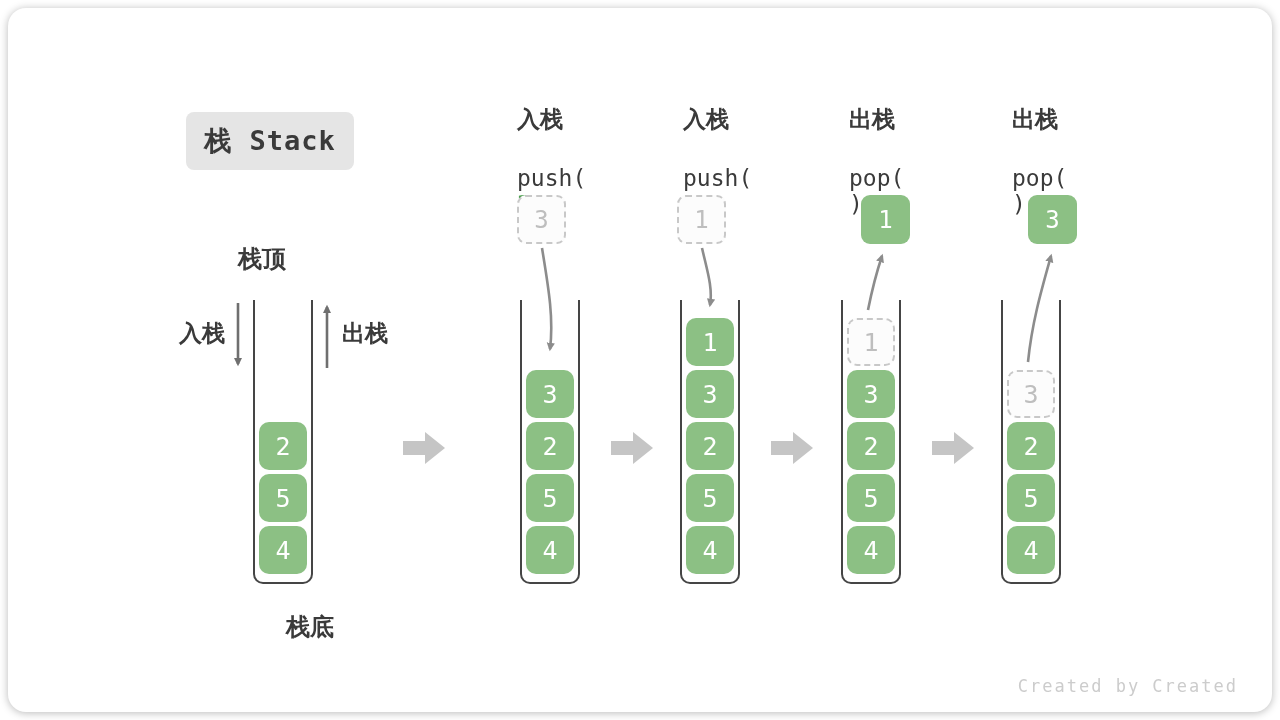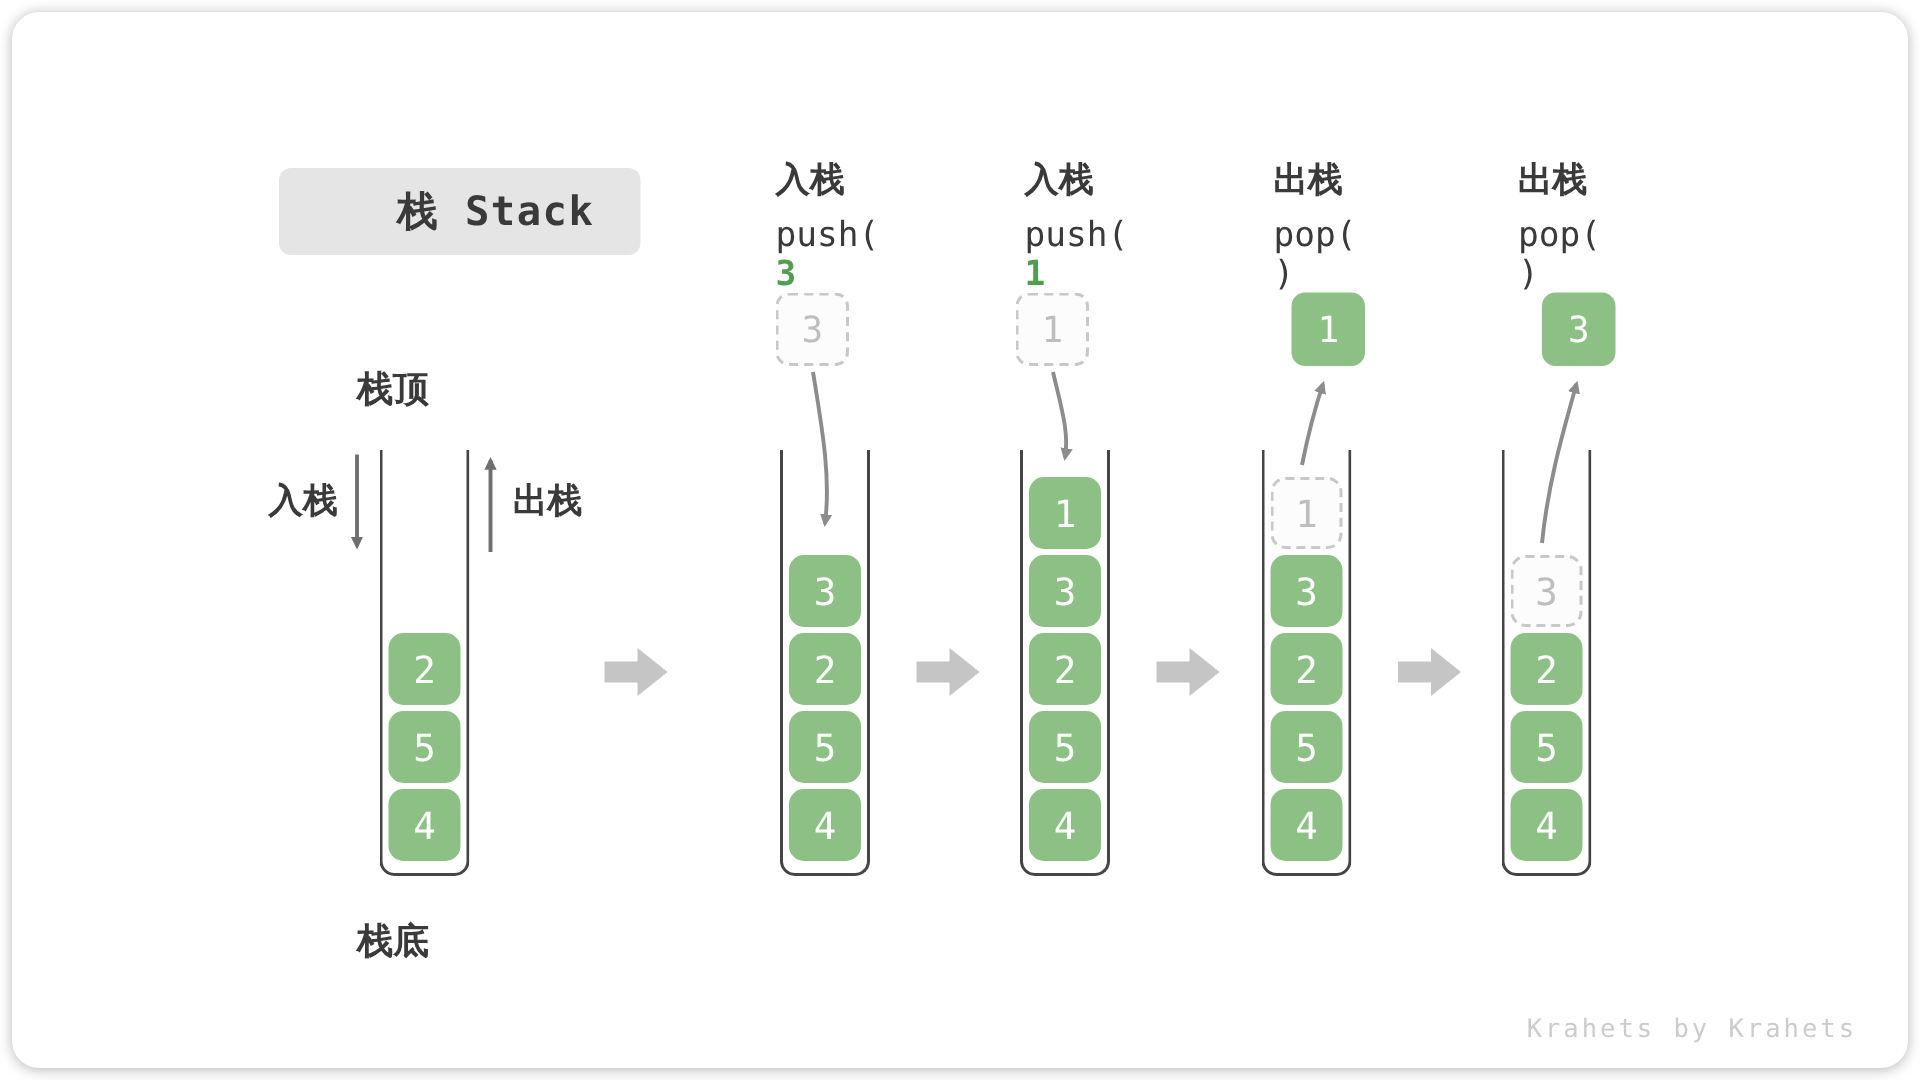--- a/index.html
+++ b/index.html
@@ -9,35 +9,34 @@
     overflow:hidden;
   }
   .card{
     position:absolute;left:8px;top:8px;right:8px;bottom:8px;
     background:#ffffff;border-radius:18px;
     box-shadow:0 1px 9px rgba(0,0,0,0.28);
   }
   .overlay{position:absolute;left:0;top:0;pointer-events:none;}
 
   .title-box{
-    position:absolute;left:186px;top:112px;width:193px;height:58px;
+    position:absolute;left:186px;top:112px;width:168px;height:58px;
     background:var(--title-bg);border-radius:8px;
     display:flex;align-items:center;justify-content:center;
     font:600 27px "DejaVu Sans Mono",monospace;color:var(--text-dark);
     letter-spacing:1px;
-    padding-left:48px;
   }
 
   .cjk-label{
     position:absolute;color:var(--text-dark);
     font:700 24px "DejaVu Sans","Liberation Sans",sans-serif;
     white-space:nowrap;
   }
   #label-stack-top{left:238px;top:243px;width:96px;text-align:left;}
-  #label-stack-bottom{left:238px;top:611px;width:96px;text-align:left;}
+  #label-stack-bottom{left:238px;top:611px;width:96px;text-align:right;}
   #label-push-side{left:179px;top:318px;font-size:23px;}
   #label-pop-side{left:342px;top:318px;font-size:23px;}
 
   .stack-container{
     position:absolute;top:300px;width:60px;height:284px;
     border:2.5px solid var(--wall);border-top:none;
     border-radius:0 0 10px 10px;box-sizing:border-box;background:transparent;
   }
   .stack-item{
     position:absolute;width:48px;height:48px;border-radius:10px;
@@ -45,21 +44,21 @@
     font:25px "DejaVu Sans Mono",monospace;
     display:flex;align-items:center;justify-content:center;box-sizing:border-box;
   }
   .stack-item.ghost{
     background:#FCFCFC;border:2px dashed var(--ghost-border);
     color:var(--ghost-text);
   }
 
   .op-header{position:absolute;top:104px;display:flex;flex-direction:column;gap:9px;}
   .op-action{font:700 23px "DejaVu Sans","Liberation Sans",sans-serif;color:var(--text-dark);}
-  .op-code{font:23px "DejaVu Sans Mono",monospace;color:var(--text-dark);}
+  .op-code{font:23px "DejaVu Sans Mono",monospace;color:var(--text-dark);margin-top:21px;}
   .op-arg{color:var(--code-arg-green);font-weight:700;}
 
   .operand{
     position:absolute;top:195px;width:49px;height:49px;border-radius:9px;
     display:flex;align-items:center;justify-content:center;
     font:24px "DejaVu Sans Mono",monospace;box-sizing:border-box;
   }
   .operand.ghost{border:2px dashed var(--ghost-border);color:var(--ghost-text);background:#FCFCFC;}
   .operand.solid{background:var(--item-green);color:#ffffff;}
 
@@ -149,13 +148,13 @@
   <path d="M1028,362 C1032,322 1042,288 1051,256" fill="none" style="stroke:var(--flow-arrow)" stroke-width="2.6" marker-end="url(#ah-flow)"></path>
 
   <g style="fill:var(--block-arrow)">
     <polygon points="403,441 425,441 425,432 445,448 425,464 425,455 403,455"></polygon>
     <polygon points="611,441 633,441 633,432 653,448 633,464 633,455 611,455"></polygon>
     <polygon points="771,441 793,441 793,432 813,448 793,464 793,455 771,455"></polygon>
     <polygon points="932,441 954,441 954,432 974,448 954,464 954,455 932,455"></polygon>
   </g>
 </svg>
 
-<div class="watermark">Krahets by Krahets</div>
+<div class="watermark">Created by Created</div>
 
 </body></html>

